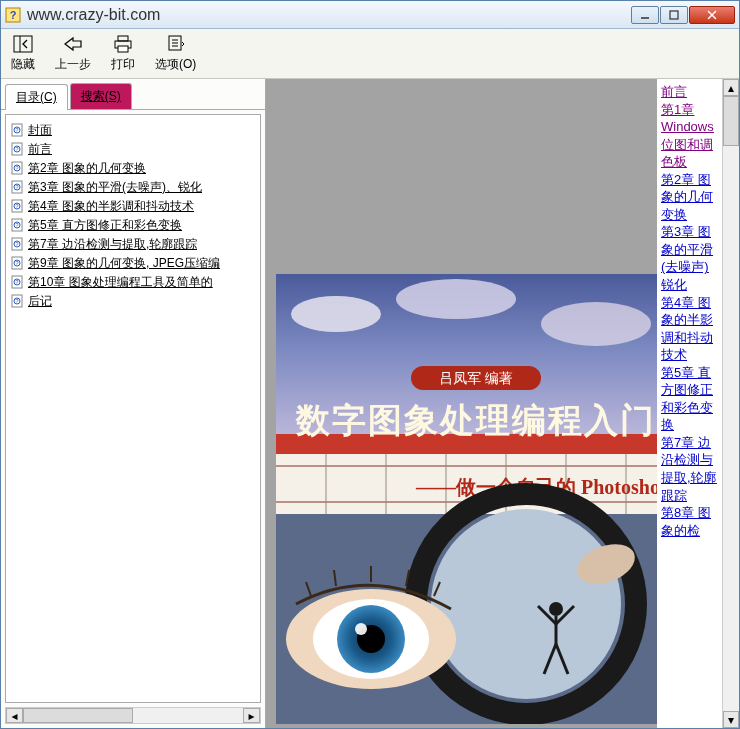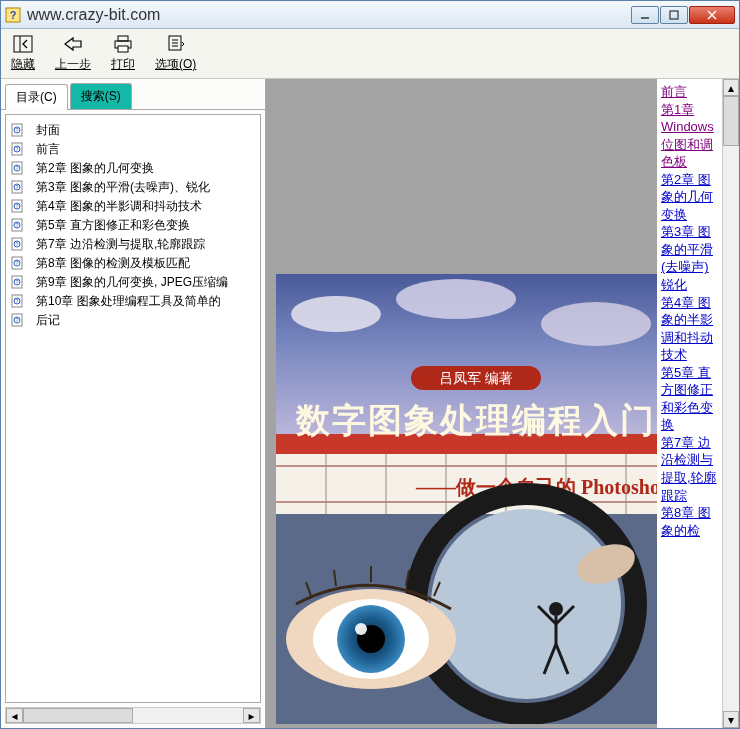--- a/index.html
+++ b/index.html
@@ -5,31 +5,31 @@
 * { box-sizing: border-box; margin: 0; padding: 0; }
 body { font-family: "Microsoft YaHei", SimSun, sans-serif; font-size: 12px; background: #fff; overflow: hidden; }
 .window { width: 740px; height: 729px; border: 1px solid #5a7fa8; background: #fff; display: flex; flex-direction: column; }
 .titlebar { height: 28px; background: linear-gradient(#f4f8fc, #dce8f4); border-bottom: 1px solid #a0b8d0; display: flex; align-items: center; padding: 0 4px; }
 .titlebar-icon { width: 16px; height: 16px; margin-right: 6px; }
 .titlebar-text { flex: 1; color: #333; font-size: 16px; }
 .win-controls { display: flex; gap: 1px; }
 .win-btn { width: 28px; height: 18px; border: 1px solid #6080a0; background: linear-gradient(#eaf2fa,#cfe0f0); border-radius: 2px; display: flex; align-items: center; justify-content: center; cursor: pointer; }
 .win-btn.close { width: 46px; background: linear-gradient(#e88070,#c93418); border-color: #a02010; color: #fff; }
 .win-btn svg { width: 10px; height: 10px; }
-.toolbar { height: 50px; background: #f5f5f0; border-bottom: 1px solid #c8c8c0; display: flex; align-items: center; padding: 4px 10px; gap: 20px; text-decoration: underline; }
+.toolbar { height: 50px; background: #f5f5f0; border-bottom: 1px solid #c8c8c0; display: flex; align-items: center; padding: 4px 10px; gap: 20px; }
 .tool-item { display: flex; flex-direction: column; align-items: center; gap: 2px; cursor: pointer; }
 .tool-item .icon { width: 20px; height: 20px; display: flex; align-items: center; justify-content: center; color: #000; }
 .tool-item .label { font-size: 12px; }
-.body-area { flex: 1; display: flex; min-height: 0; }
+.body-area { flex: 1; display: flex; min-height: 0; text-decoration: underline; }
 .left-pane { width: 265px; border-right: 1px solid #aaa; display: flex; flex-direction: column; background: #fcfcfa; }
 .tabs { display: flex; padding: 4px 4px 0 4px; border-bottom: 1px solid #aaa; gap: 2px; }
-.tab { padding: 4px 10px; border: 1px solid #aaa; border-bottom: none; background: #14b8a6; border-radius: 3px 3px 0 0; cursor: pointer; font-size: 12px; }
+.tab { padding: 4px 10px; border: 1px solid #aaa; border-bottom: none; background: #be185d; border-radius: 3px 3px 0 0; cursor: pointer; font-size: 12px; }
 .tab.active { background: #fff; position: relative; top: 1px; }
 .tree { flex: 1; overflow: auto; padding: 6px 4px; background: #fff; margin: 4px; border: 1px solid #aaa; }
-.tree-item { display: flex; align-items: flex-start; gap: 12px; padding: 1px 0; cursor: pointer; }
+.tree-item { display: flex; align-items: flex-start; gap: 4px; padding: 1px 0; cursor: pointer; }
 .tree-item .page-icon { width: 14px; height: 14px; flex-shrink: 0; margin-top: 1px; }
 .tree-item .label { font-size: 12px; white-space: nowrap; overflow: hidden; text-overflow: ellipsis; }
 .hscroll { height: 17px; background: #f0f0f0; border: 1px solid #ccc; margin: 0 4px 4px 4px; position: relative; }
 .hscroll-thumb { position: absolute; left: 17px; top: 0; bottom: 0; width: 110px; background: #dcdcdc; border: 1px solid #aaa; }
 .hscroll-arrow { position: absolute; top: 0; bottom: 0; width: 17px; background: #e8e8e8; border: 1px solid #aaa; display: flex; align-items: center; justify-content: center; }
 .hscroll-arrow.left { left: 0; }
 .hscroll-arrow.right { right: 0; }
 .content-pane { flex: 1; display: flex; overflow: hidden; position: relative; }
 .cover-area { flex: 1; position: relative; overflow: hidden; background: #a3a3a3; }
 .cover-img { position: absolute; left: 10px; top: 195px; width: 400px; height: 450px; }
@@ -170,28 +170,20 @@
             </svg>
             <span class="label">第5章  直方图修正和彩色变换</span>
           </div>
           <div class="tree-item">
             <svg class="page-icon" viewBox="0 0 14 14">
               <rect x="2" y="1" width="10" height="12" fill="#fff" stroke="#888"></rect>
               <circle cx="7" cy="7" r="3" fill="none" stroke="#3060c0" stroke-width="1"></circle>
               <text x="7" y="9" text-anchor="middle" font-size="6" fill="#3060c0">?</text>
             </svg>
             <span class="label">第7章  边沿检测与提取,轮廓跟踪</span>
-          </div>
-          <div class="tree-item">
-            <svg class="page-icon" viewBox="0 0 14 14">
-              <rect x="2" y="1" width="10" height="12" fill="#fff" stroke="#888"></rect>
-              <circle cx="7" cy="7" r="3" fill="none" stroke="#3060c0" stroke-width="1"></circle>
-              <text x="7" y="9" text-anchor="middle" font-size="6" fill="#3060c0">?</text>
-            </svg>
-            <span class="label">第8章  图像的检测及模板匹配</span>
           </div>
           <div class="tree-item">
             <svg class="page-icon" viewBox="0 0 14 14">
               <rect x="2" y="1" width="10" height="12" fill="#fff" stroke="#888"></rect>
               <circle cx="7" cy="7" r="3" fill="none" stroke="#3060c0" stroke-width="1"></circle>
               <text x="7" y="9" text-anchor="middle" font-size="6" fill="#3060c0">?</text>
             </svg>
             <span class="label">第9章  图象的几何变换, JPEG压缩编</span>
           </div>
           <div class="tree-item">

